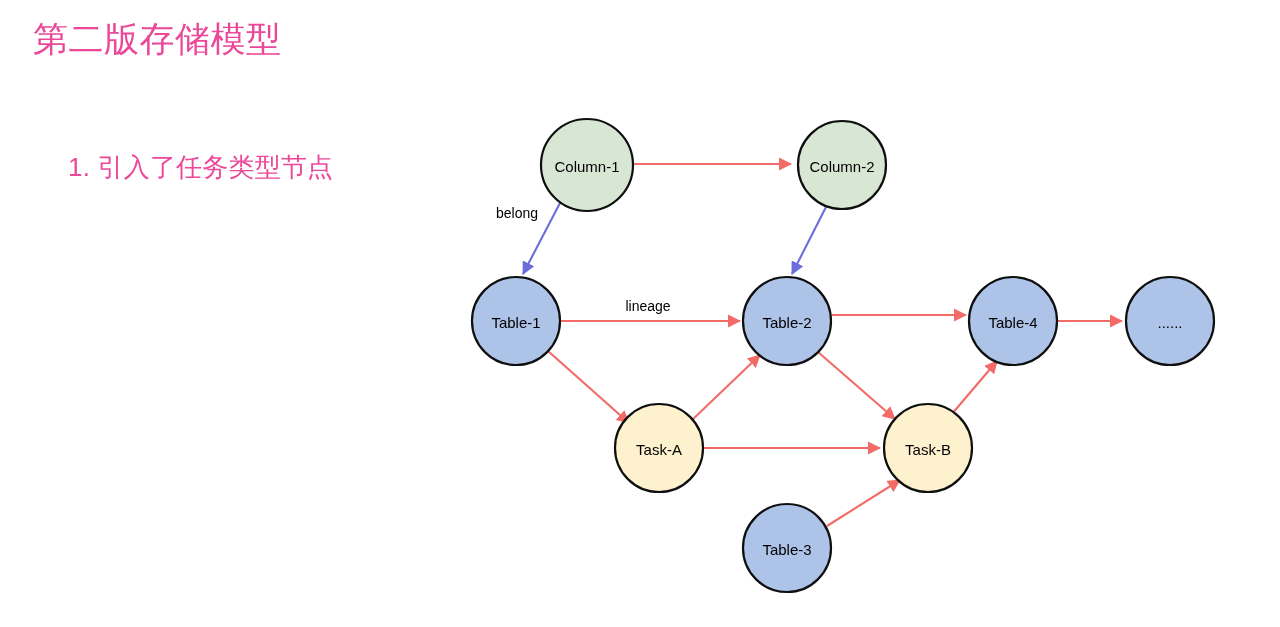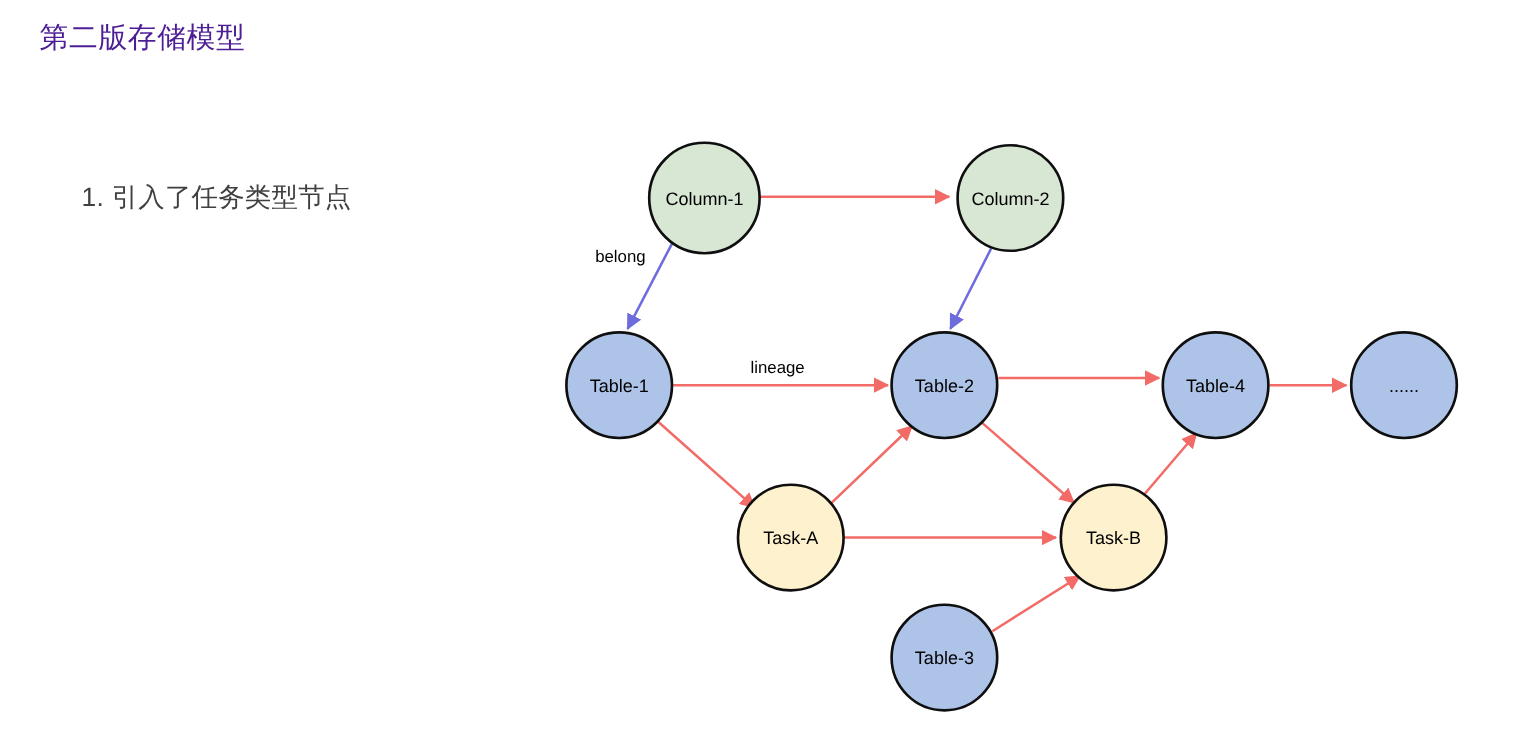--- a/index.html
+++ b/index.html
@@ -14,37 +14,37 @@
     overflow: hidden;
     font-family: "Liberation Sans", "DejaVu Sans", sans-serif;
     color: #000000;
   }
 
   
   #slide-title {
     position: absolute;
     left: 33px;
     top: 17px;
-    font-size: 24px;
+    font-size: 35px;
     line-height: 1.25;
     font-weight: 400;
-    color: #4c1d95;
+    color: #ec4899;
     white-space: nowrap;
     letter-spacing: 0.5px;
   }
   #bullet-list {
     position: absolute;
     left: 68px;
     top: 150px;
     width: 345px;
   }
   .bullet-item {
-    font-size: 22px;
+    font-size: 26px;
     line-height: 1.38;
-    color: #404040;
+    color: #ec4899;
     margin-bottom: 28px;
     letter-spacing: 0.2px;
   }
 
   
   #diagram {
     position: absolute;
     left: 0;
     top: 0;
     width: 1280px;

